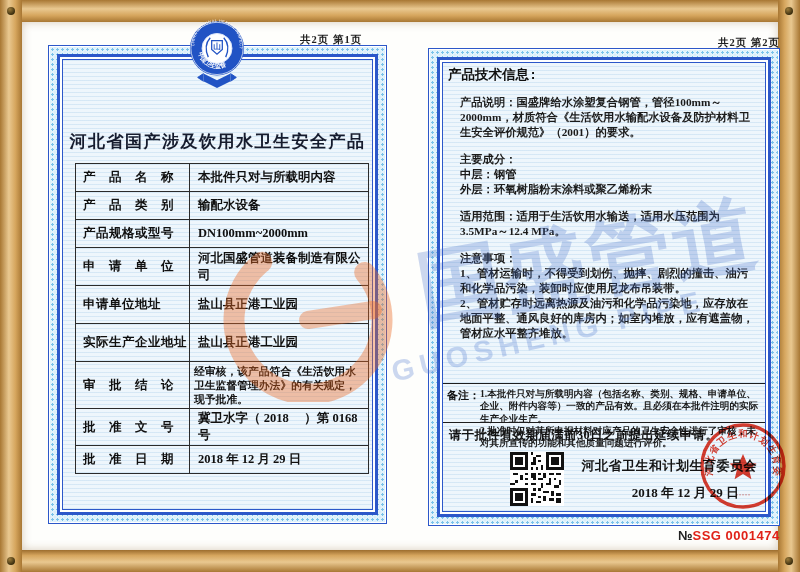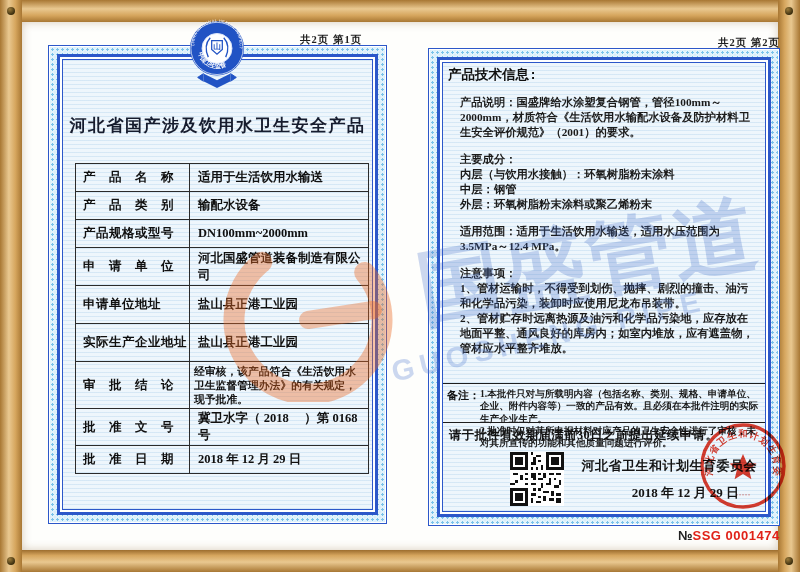--- a/index.html
+++ b/index.html
@@ -22,21 +22,21 @@
   .ornate{height:100%;box-sizing:border-box;padding:7px;
     background-color:#e2f2fb;
     background-image:radial-gradient(circle,#79c2ea 1.1px,rgba(0,0,0,0) 1.4px),radial-gradient(circle,#b9e2f6 .8px,rgba(0,0,0,0) 1px);
     background-size:5px 5px,5px 5px;background-position:0 0,2.5px 2.5px;}
   .bb2{height:100%;box-sizing:border-box;border:3px solid #2c57c9;background:#fff;padding:2px;}
   .bb3{position:relative;height:100%;box-sizing:border-box;border:1px solid #2c57c9;
     background-color:#eef6fc;
     background-image:repeating-linear-gradient(0deg,rgba(150,195,228,.28) 0 1px,rgba(0,0,0,0) 1px 4px);}
 
   
-  .title1{position:absolute;left:0;right:0;top:54px;text-align:center;font-size:17px;font-weight:bold;
+  .title1{position:absolute;left:0;right:0;top:70px;text-align:center;font-size:17px;font-weight:bold;
     color:#161c2e;letter-spacing:1.5px;}
   .title2{position:absolute;left:0;right:0;top:78px;text-align:center;font-size:26px;font-weight:bold;
     color:#10141f;letter-spacing:7px;}
   table.cert{position:absolute;left:12px;top:103px;width:294px;border-collapse:collapse;}
   table.cert td{border:1px solid #2b2b2b;color:#101010;vertical-align:middle;}
   td.tlabel{width:104px;font-size:12.5px;font-weight:bold;padding:1px 2px 1px 7px;letter-spacing:.5px;}
   td.tvalue{font-size:12.5px;font-weight:bold;padding:1px 3px 1px 8px;}
   tr.row-s td{height:25px;} tr.row-m td{height:35px;} tr.row-l td{height:42px;}
   tr.row-l td.tvalue{font-size:10.8px;line-height:14px;padding:2px 4px;}
   .footer1{position:absolute;z-index:6;font-size:11px;font-weight:bold;color:#1d1d1d;letter-spacing:.5px;}
@@ -88,21 +88,21 @@
 
   <div class="bbox" style="left:48px;top:45px;width:339px;height:479px">
     <div class="ornate">
         <div class="bb2">
           <div class="bb3">
       <div class="title1">河北省国产涉及饮用水卫生安全产品</div>
       <table class="cert">
         <tbody>
                 <tr class="row-s">
                   <td class="tlabel">产　品　名　称</td>
-                  <td class="tvalue">适用于生活饮用水输送</td>
+                  <td class="tvalue">本批件只对与所载明内容</td>
                 </tr>
                 <tr class="row-s">
                   <td class="tlabel">产　品　类　别</td>
                   <td class="tvalue">输配水设备</td>
                 </tr>
                 <tr class="row-s">
                   <td class="tlabel">产品规格或型号</td>
                   <td class="tvalue">DN100mm~2000mm</td>
                 </tr>
                 <tr class="row-m">
@@ -163,21 +163,20 @@
   <div class="pg-ind" style="left:690px;top:36px;width:90px;text-align:right">共2页  第2页</div>
 
   <div class="bbox" style="left:428px;top:48px;width:352px;height:478px">
     <div class="ornate">
         <div class="bb2">
           <div class="bb3">
       <div class="p2-title">产品技术信息:</div>
       <div class="tech">
               <div class="tech-line">产品说明：国盛牌给水涂塑复合钢管，管径100mm～2000mm，材质符合《生活饮用水输配水设备及防护材料卫生安全评价规范》（2001）的要求。</div>
               <div class="tech-line gap">主要成分：</div>
-              <div class="tech-line">内层（与饮用水接触）：环氧树脂粉末涂料</div>
               <div class="tech-line">中层：钢管</div>
               <div class="tech-line">外层：环氧树脂粉末涂料或聚乙烯粉末</div>
               <div class="tech-line gap">适用范围：适用于生活饮用水输送，适用水压范围为3.5MPa～12.4 MPa。</div>
               <div class="tech-line gap">注意事项：</div>
               <div class="tech-line">1、管材运输时，不得受到划伤、抛摔、剧烈的撞击、油污和化学品污染，装卸时应使用尼龙布吊装带。</div>
               <div class="tech-line">2、管材贮存时远离热源及油污和化学品污染地，应存放在地面平整、通风良好的库房内；如室内堆放，应有遮盖物，管材应水平整齐堆放。</div>
             </div>
 
       <div class="divider" style="top:320px"></div>
       <div class="remark">

